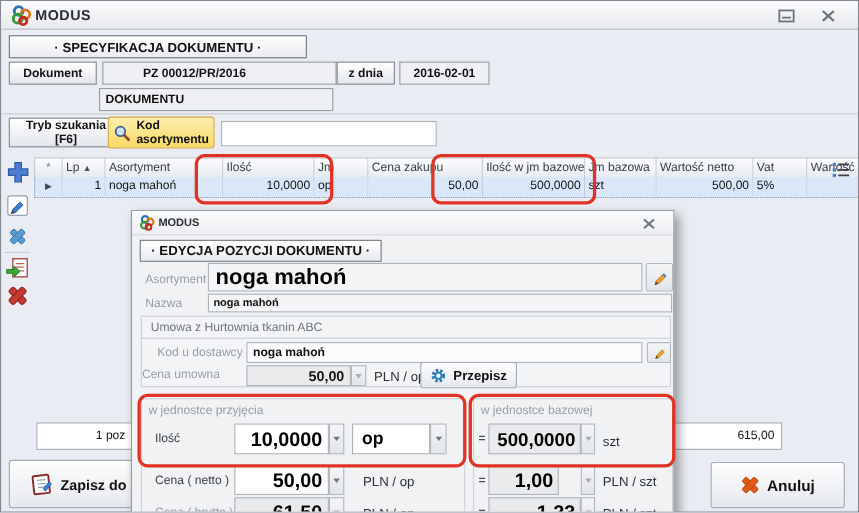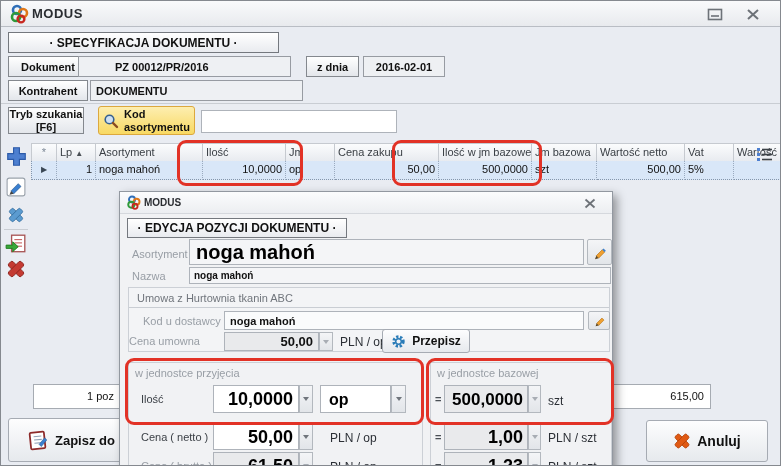--- a/index.html
+++ b/index.html
@@ -69,29 +69,28 @@
     </svg>
     <svg class="abs" style="left:745px;top:7px;" width="14" height="13" viewBox="0 0 14 13">
       <line x1="2" y1="2" x2="12" y2="11" stroke="#6d7278" stroke-width="2"></line>
       <line x1="12" y1="2" x2="2" y2="11" stroke="#6d7278" stroke-width="2"></line>
     </svg>
   </div>
 
   <div class="abs lbl3d" style="left:7px;top:55px;width:80px;height:21px;">Dokument</div>
 
   <div class="abs hdrlabel" style="left:7px;top:31px;width:271px;height:21px;">· SPECYFIKACJA DOKUMENTU ·</div>
-  <div class="abs valbox" style="left:77px;top:55px;width:213px;height:21px;padding-left:36px;">PZ 00012/PR/2016</div>
+  <div class="abs valbox" style="left:92px;top:55px;width:213px;height:21px;padding-left:36px;">PZ 00012/PR/2016</div>
   <div class="abs lbl3d" style="left:305px;top:55px;width:53px;height:21px;">z dnia</div>
   <div class="abs valbox" style="left:362px;top:55px;width:82px;height:21px;justify-content:center;">2016-02-01</div>
-  <div class="abs lbl3d" style="left:7px;top:79px;width:80px;height:21px;">Kontrahent</div>
   <div class="abs valbox" style="left:89px;top:79px;width:213px;height:21px;">DOKUMENTU</div>
 
   <div class="abs divline" style="left:0;top:102px;width:779px;height:1px;"></div>
 
-  <div class="abs lbl3d" style="left:7px;top:106px;width:76px;height:27px;flex-direction:column;line-height:13px;">
+  <div class="abs lbl3d" style="left:7px;top:106px;width:104px;height:27px;flex-direction:column;line-height:13px;">
     <span>Tryb szukania</span>
     <span>[F6]</span>
   </div>
   <div class="abs searchbtn" style="left:97px;top:105px;width:97px;height:29px;">
     <svg width="16" height="16" viewBox="0 0 16 16">
       <circle cx="6.5" cy="6.5" r="4.3" fill="#cfe0f2" stroke="#35608f" stroke-width="1.6"></circle>
       <line x1="10" y1="10" x2="14" y2="14" stroke="#8a4a20" stroke-width="2.4" stroke-linecap="round"></line>
     </svg>
     <span><span>Kod</span><br>
     <span>asortymentu</span></span>
@@ -278,21 +277,21 @@
     <div class="abs grp" style="left:310px;top:170px;width:182px;height:120px;">
       <span class="abs glabel" style="left:6px;top:4px;">w jednostce bazowej</span>
       <span class="abs eq" style="left:4px;top:30px;">=</span>
       <div class="abs inputbox bigval disabled" style="left:13px;top:22px;width:84px;height:28px;font-size:17px;line-height:27px;text-align:right;padding-right:4px;">500,0000</div>
       <div class="abs ddbtn disabled" style="left:97px;top:22px;width:13px;height:28px;">
           <div class="tri" style="border-top-color:#a8adb4;"></div>
         </div>
       <span class="abs unit" style="left:117px;top:31px;">szt</span>
 
       <span class="abs eq" style="left:4px;top:68px;">=</span>
-      <div class="abs inputbox bigval disabled" style="left:13px;top:60px;width:84px;height:27px;font-size:18px;line-height:26px;text-align:right;padding-right:4px;">1,00</div>
+      <div class="abs inputbox bigval disabled" style="left:13px;top:60px;width:64px;height:27px;font-size:18px;line-height:26px;text-align:right;padding-right:4px;">1,00</div>
       <div class="abs ddbtn disabled" style="left:97px;top:60px;width:13px;height:27px;">
           <div class="tri" style="border-top-color:#a8adb4;"></div>
         </div>
       <span class="abs unit" style="left:117px;top:68px;">PLN / szt</span>
 
       <span class="abs eq" style="left:4px;top:97px;">=</span>
       <div class="abs inputbox bigval disabled" style="left:13px;top:89px;width:84px;height:27px;font-size:18px;line-height:26px;text-align:right;padding-right:4px;">1,23</div>
       <div class="abs ddbtn disabled" style="left:97px;top:89px;width:13px;height:27px;">
           <div class="tri" style="border-top-color:#a8adb4;"></div>
         </div>

